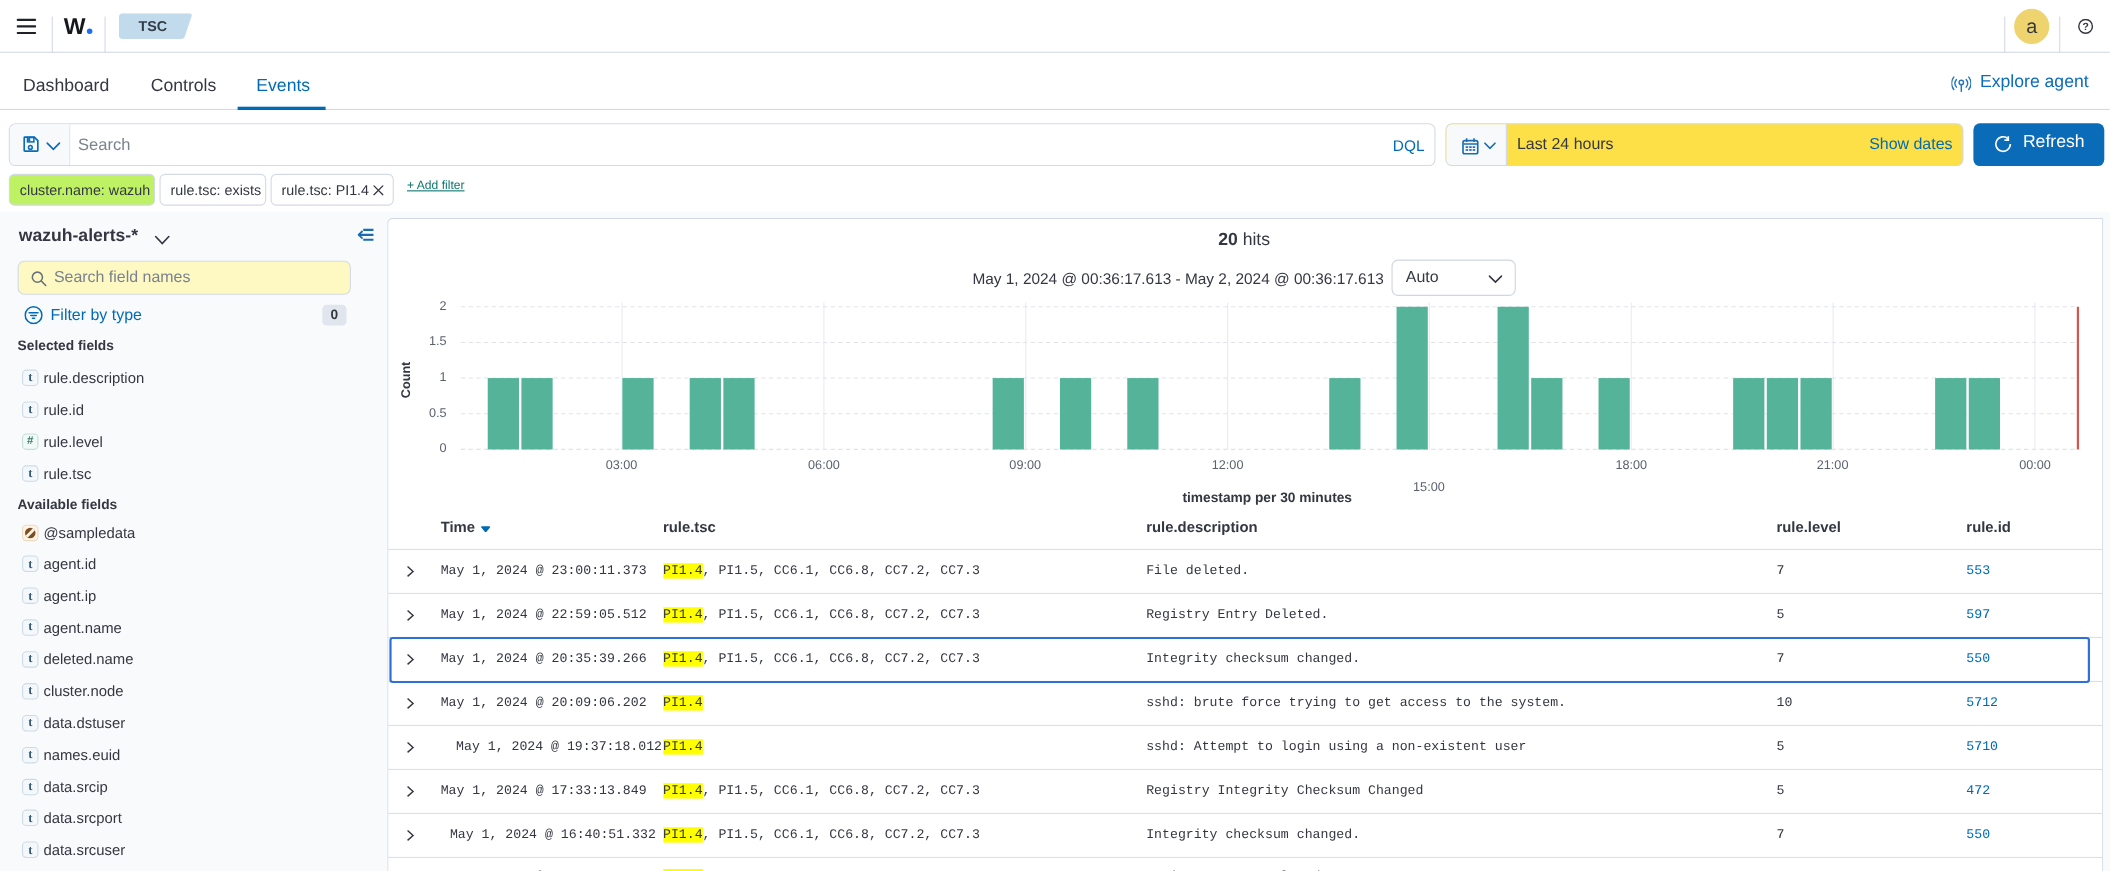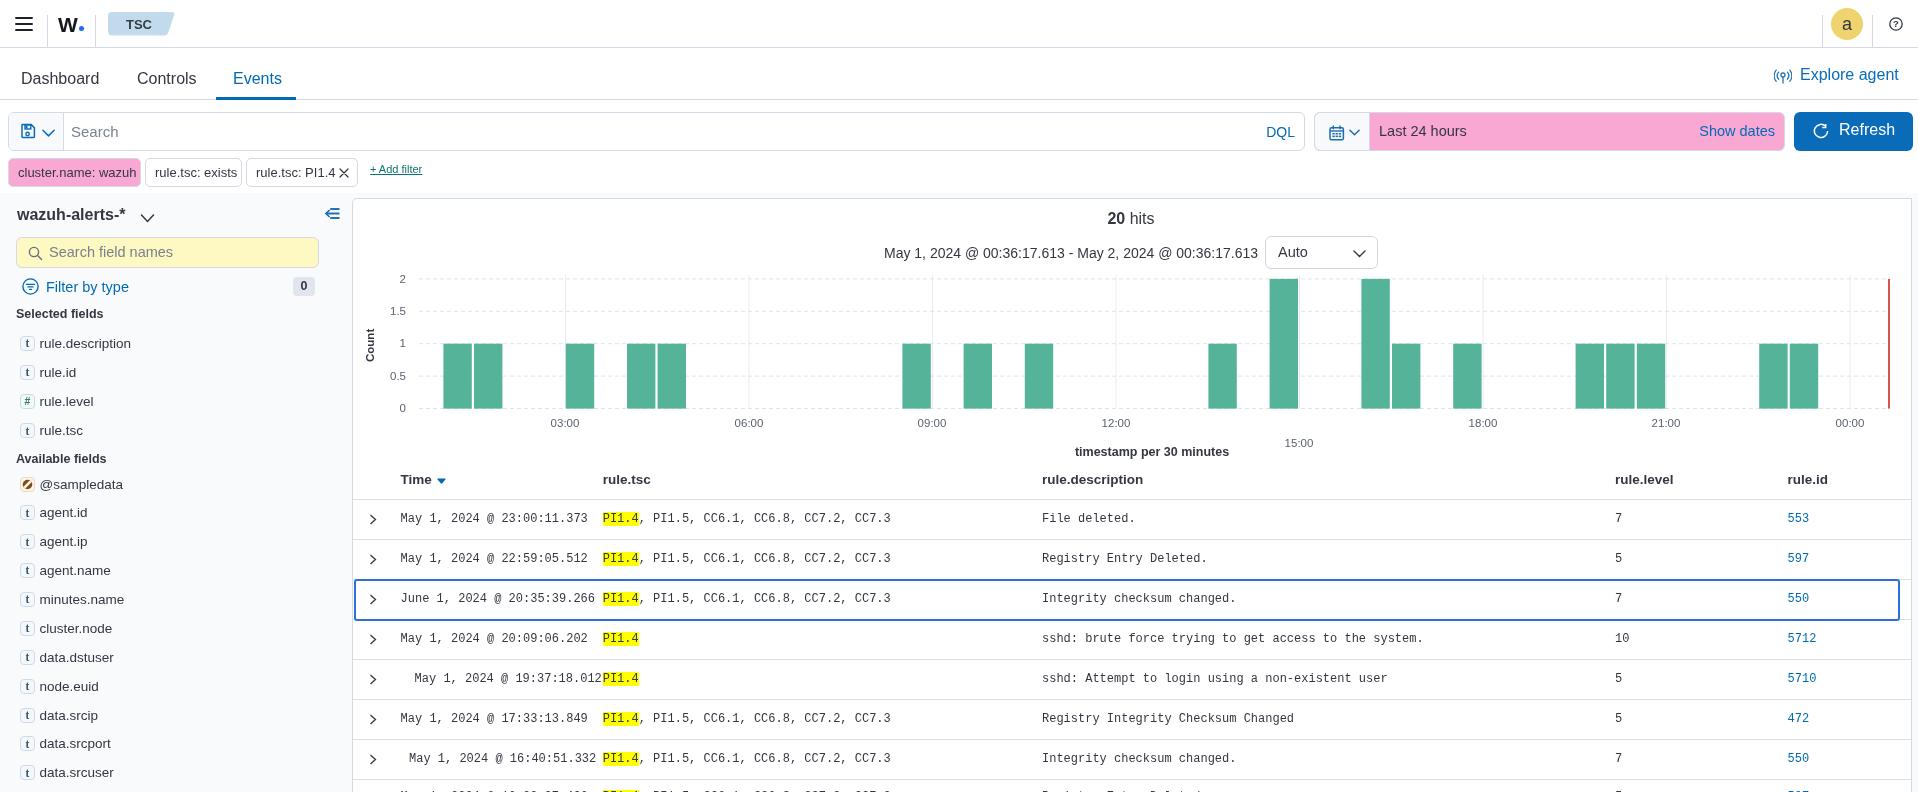--- a/index.html
+++ b/index.html
@@ -79,21 +79,21 @@
       <circle cx="7.6" cy="11" r="1.7" fill="none" stroke="#0a6cb8" stroke-width="1.4"></circle>
     </svg>
     <svg class="abs" style="left:33px;top:16px;" width="13" height="8" viewBox="0 0 14 8">
       <path d="M1,1 L7,7 L13,1" fill="none" stroke="#0a6cb8" stroke-width="1.7" stroke-linecap="round"></path>
     </svg>
   </div>
   <div class="abs" style="left:62px;top:10px;font-size:15px;color:#7a828e;">Search</div>
   <div class="abs" style="right:9px;top:11px;font-size:14px;color:#006bb4;">DQL</div>
 </div>
 
-<div class="abs" style="left:1314px;top:112px;width:471px;height:39px;border:1px solid #d3dae6;border-radius:6px;background:#f9a8d4;">
+<div class="abs" style="left:1314px;top:112px;width:471px;height:39px;border:1px solid #d3dae6;border-radius:6px;background:#fde047;">
   <div class="abs" style="left:0;top:0;width:54px;height:37px;background:#f7f9fb;border-radius:5px 0 0 5px;"></div>
   <svg class="abs" style="left:14px;top:12px;" width="16" height="16" viewBox="0 0 16 16">
     <rect x="1" y="2.8" width="13.4" height="12" rx="1.6" fill="none" stroke="#1a6cb2" stroke-width="1.5"></rect>
     <line x1="4.3" y1="0.6" x2="4.3" y2="4.2" stroke="#1a6cb2" stroke-width="1.4"></line>
     <line x1="11" y1="0.6" x2="11" y2="4.2" stroke="#1a6cb2" stroke-width="1.4"></line>
     <line x1="1.5" y1="6" x2="14" y2="6" stroke="#1a6cb2" stroke-width="1.4"></line>
     <g fill="#1a6cb2">
       <rect x="3.4" y="8" width="2.3" height="1.5"></rect>
         <rect x="6.6" y="8" width="2.3" height="1.5"></rect>
         <rect x="9.8" y="8" width="2.3" height="1.5"></rect>
@@ -113,21 +113,21 @@
 
 <div class="abs" style="left:1794px;top:112px;width:119px;height:39px;border-radius:6px;background:#0a6cb8;">
   <svg class="abs" style="left:19px;top:11px;" width="16" height="16" viewBox="0 0 16 16">
     <path d="M12.6,3.2 A6.6,6.6 0 1 0 14.6,8" fill="none" stroke="#fff" stroke-width="1.5"></path>
     <path d="M12.7,0.9 L12.7,4.4 L9.2,4.4" fill="none" stroke="#fff" stroke-width="1.5"></path>
   </svg>
   <div class="abs" style="left:45px;top:9px;font-size:16px;color:#fff;">Refresh</div>
 </div>
 
 <div class="abs" style="left:8px;top:158px;height:29px;">
-  <div class="abs" style="left:0;top:0;height:29px;width:133px;border:1px solid #d3dae6;border-radius:5px;background:#f9a8d4;font-size:13px;line-height:27px;padding-left:9px;color:#343741;">cluster.name: wazuh</div>
+  <div class="abs" style="left:0;top:0;height:29px;width:133px;border:1px solid #d3dae6;border-radius:5px;background:#bef264;font-size:13px;line-height:27px;padding-left:9px;color:#343741;">cluster.name: wazuh</div>
   <div class="abs" style="left:137px;top:0;height:29px;width:97px;border:1px solid #d3dae6;border-radius:5px;background:#fff;font-size:13px;line-height:27px;padding-left:9px;color:#343741;">rule.tsc: exists</div>
   <div class="abs" style="left:238px;top:0;height:29px;width:112px;border:1px solid #d3dae6;border-radius:5px;background:#fff;font-size:13px;line-height:27px;padding-left:9px;color:#343741;">rule.tsc: PI1.4
     <svg class="abs" style="right:8px;top:9px;" width="10" height="10" viewBox="0 0 10 10">
       <path d="M1,1 L9,9 M9,1 L1,9" stroke="#343741" stroke-width="1.2" stroke-linecap="round"></path>
     </svg>
   </div>
   <div class="abs" style="left:362px;top:5px;font-size:11px;color:#0f766e;text-decoration:underline;white-space:nowrap;">+ Add filter</div>
 </div>
 
 <div class="abs" style="left:0;top:193px;width:1918px;height:599px;background:#f8fafc;"></div>
@@ -206,33 +206,33 @@
   <div class="abs fld" style="top:339.5px;">
       <span class="tok tokt">t</span>
       <span class="fname">agent.ip</span>
     </div>
   <div class="abs fld" style="top:368.4px;">
       <span class="tok tokt">t</span>
       <span class="fname">agent.name</span>
     </div>
   <div class="abs fld" style="top:397.3px;">
       <span class="tok tokt">t</span>
-      <span class="fname">minutes.name</span>
+      <span class="fname">deleted.name</span>
     </div>
   <div class="abs fld" style="top:426.2px;">
       <span class="tok tokt">t</span>
       <span class="fname">cluster.node</span>
     </div>
   <div class="abs fld" style="top:455.1px;">
       <span class="tok tokt">t</span>
       <span class="fname">data.dstuser</span>
     </div>
   <div class="abs fld" style="top:484px;">
       <span class="tok tokt">t</span>
-      <span class="fname">node.euid</span>
+      <span class="fname">names.euid</span>
     </div>
   <div class="abs fld" style="top:513px;">
       <span class="tok tokt">t</span>
       <span class="fname">data.srcip</span>
     </div>
   <div class="abs fld" style="top:541.9px;">
       <span class="tok tokt">t</span>
       <span class="fname">data.srcport</span>
     </div>
   <div class="abs fld" style="top:570.8px;">
@@ -344,21 +344,21 @@
     <div class="tc" style="left:47.6px;">May 1, 2024 @ 22:59:05.512</div>
     <div class="tc" style="left:249.7px;"><span class="hl">PI1.4</span>, PI1.5, CC6.1, CC6.8, CC7.2, CC7.3</div>
     <div class="tc" style="left:689px;">Registry Entry Deleted.</div>
     <div class="tc" style="left:1262px;">5</div>
     <div class="tc rid" style="left:1434.6px;">597</div>
   </div>
   <div class="trow" style="top:118px;">
     <svg class="xpd" width="10" height="11" viewBox="0 0 10 11">
         <path d="M2.5,1 L7.5,5.5 L2.5,10" fill="none" stroke="#343741" stroke-width="1.3"></path>
       </svg>
-    <div class="tc" style="left:47.6px;">June 1, 2024 @ 20:35:39.266</div>
+    <div class="tc" style="left:47.6px;">May 1, 2024 @ 20:35:39.266</div>
     <div class="tc" style="left:249.7px;"><span class="hl">PI1.4</span>, PI1.5, CC6.1, CC6.8, CC7.2, CC7.3</div>
     <div class="tc" style="left:689px;">Integrity checksum changed.</div>
     <div class="tc" style="left:1262px;">7</div>
     <div class="tc rid" style="left:1434.6px;">550</div>
   </div>
   <div class="abs" style="left:1px;top:116.5px;width:1546px;height:42px;border:2px solid #2e6fd9;border-radius:3px;"></div>
   <div class="trow" style="top:158px;">
     <svg class="xpd" width="10" height="11" viewBox="0 0 10 11">
         <path d="M2.5,1 L7.5,5.5 L2.5,10" fill="none" stroke="#343741" stroke-width="1.3"></path>
       </svg>

